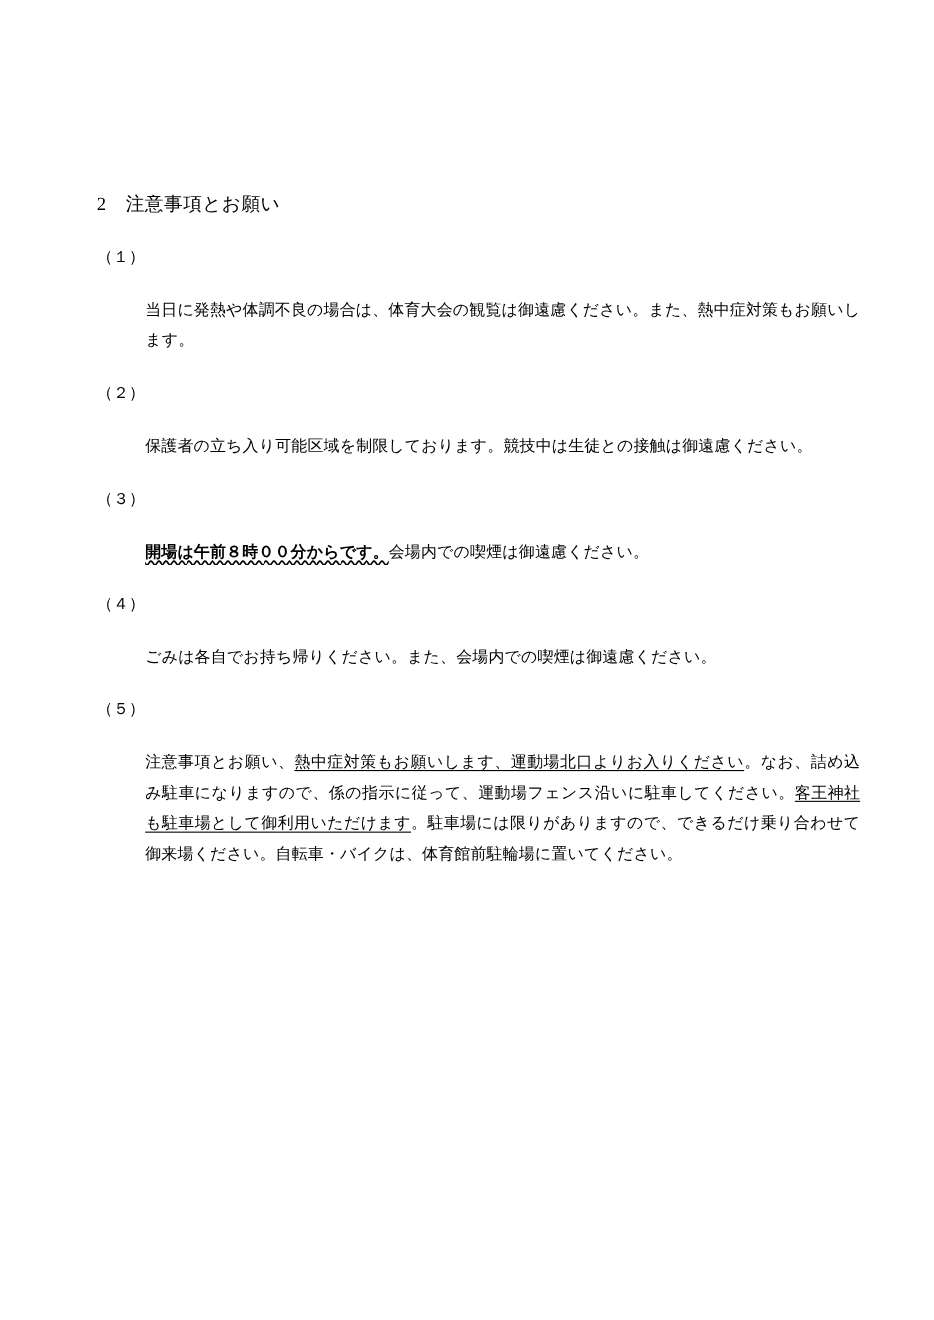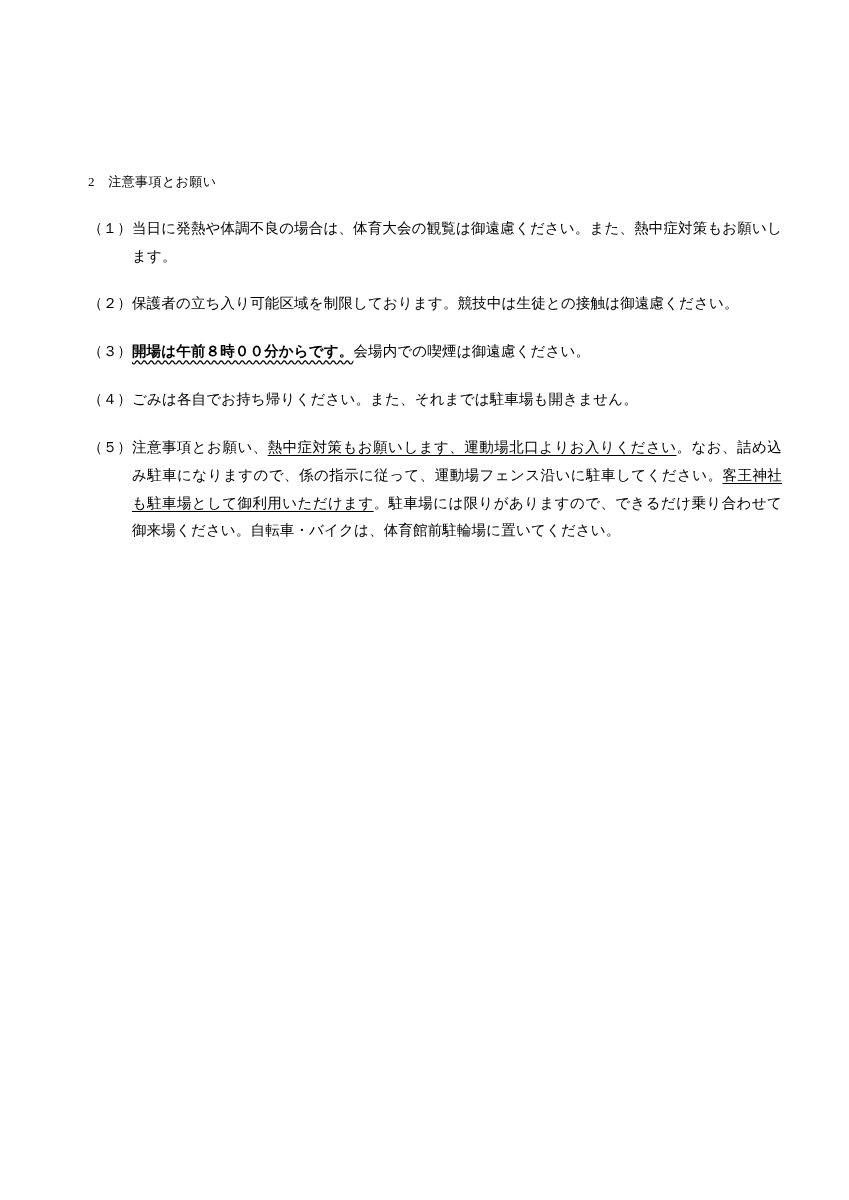--- a/index.html
+++ b/index.html
@@ -23,21 +23,21 @@
     height: 1200px;
     background: #ffffff;
   }
   .content {
     position: absolute;
     left: 88px;
     top: 172px;
     width: 694px;
   }
   .section-heading {
-    font-size: 13px;
+    font-size: 17px;
     line-height: 1.6;
     margin: 0 0 22px 0;
     letter-spacing: 0.4px;
     white-space: pre;
   }
   .item {
     display: flex;
     align-items: flex-start;
     margin-bottom: 21px;
     font-size: 14.5px;
@@ -45,20 +45,21 @@
     letter-spacing: 0.15px;
   }
   .item-marker {
     flex: 0 0 auto;
     white-space: pre;
   }
   .item-body {
     flex: 1 1 auto;
     text-align: justify;
     text-justify: inter-character;
+    margin-top: 48px;
   }
   .item-body .u-wavy {
     text-decoration: underline;
     text-decoration-style: wavy;
     text-decoration-thickness: from-font;
     text-underline-offset: 3px;
     font-weight: bold;
   }
   .item-body .u-solid {
     text-decoration: underline;
@@ -90,21 +91,21 @@
       <span class="item-body"><span>保護者の立ち入り可能区域を制限しております。競技中は生徒との接触は御遠慮ください。</span></span>
     </div>
 
     <div class="item i3">
       <span class="item-marker">（３）</span>
       <span class="item-body"><span class="u-wavy">開場は午前８時００分からです。</span><span>会場内での喫煙は御遠慮ください。</span></span>
     </div>
 
     <div class="item i4">
       <span class="item-marker">（４）</span>
-      <span class="item-body"><span>ごみは各自でお持ち帰りください。また、それまでは駐車場も開きません。</span></span>
+      <span class="item-body"><span>ごみは各自でお持ち帰りください。また、会場内での喫煙は御遠慮ください。</span></span>
     </div>
 
     <div class="item i5">
       <span class="item-marker">（５）</span>
       <span class="item-body"><span>注意事項とお願い、</span><span class="u-solid">熱中症対策もお願いします、運動場北口よりお入りください</span><span>。なお、詰め込み駐車になりますので、係の指示に従って、運動場フェンス沿いに駐車してください。</span><span class="u-solid">客王神社も駐車場として御利用いただけます</span><span>。駐車場には限りがありますので、できるだけ乗り合わせて御来場ください。自転車・バイクは、体育館前駐輪場に置いてください。</span></span>
     </div>
 
   </div>
 </div>
 

